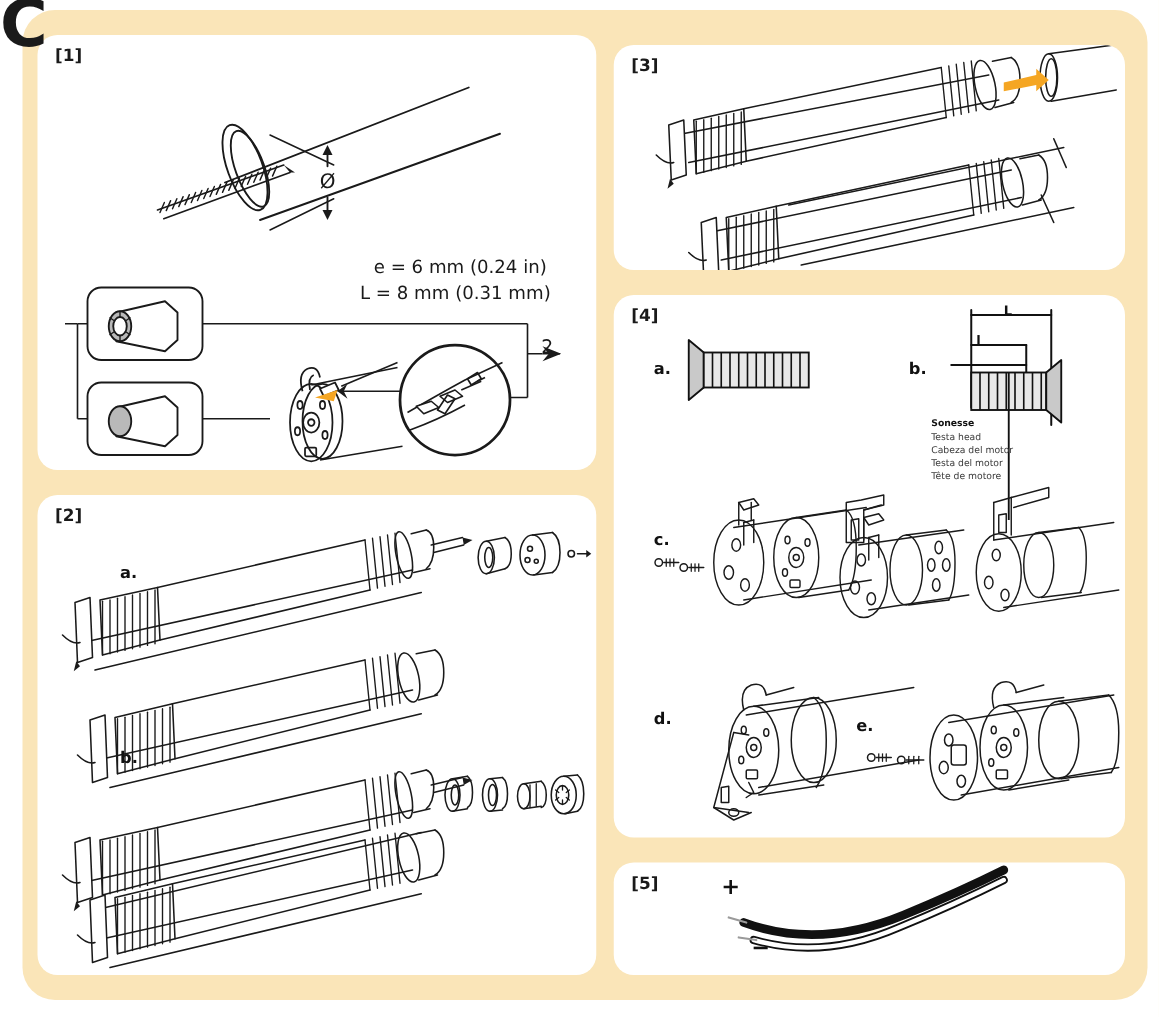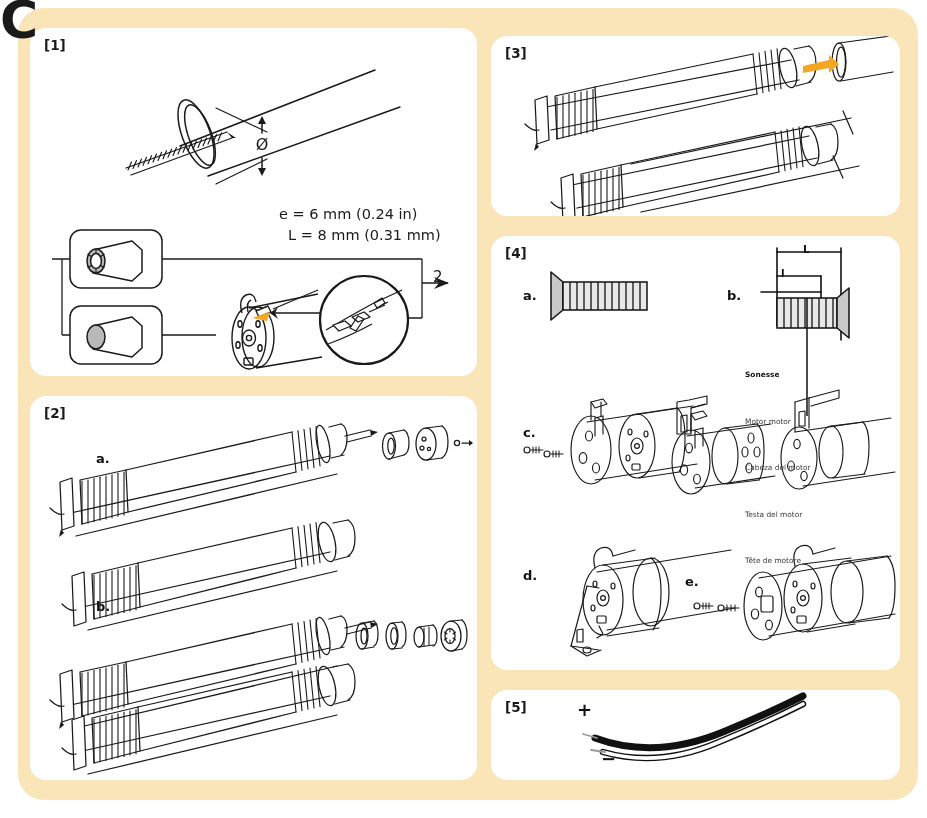--- a/index.html
+++ b/index.html
@@ -70,41 +70,40 @@
 
   .svgfill { position: absolute; left: 0; top: 0; width: 100%; height: 100%; }
 
   
   .note-line {
     position: absolute;
     font-size: 14.5px;
     color: #1a1a1a;
     white-space: nowrap;
   }
-  #note-e { left: 249px; top: 178px; }
+  #note-e { left: 269px; top: 178px; }
   #note-L { left: 258px; top: 199px; text-align: center; }
 
   .callout-num {
     position: absolute;
     font-size: 15px;
     color: #1a1a1a;
     font-weight: normal;
   }
 
   .multiling {
     position: absolute;
     left: 745px;
     top: 334px;
     line-height: 10.6px;
   }
   .multiling div {
     font-size: 7.4px;
     color: #3b3b3b;
     white-space: nowrap;
-    margin-top: 36px;
   }
   .multiling div.strong {
     font-weight: bold;
     color: #111;
   }
 
   .dim-label {
     position: absolute;
     font-size: 10.5px;
     font-weight: bold;
@@ -720,21 +719,21 @@
   <div class="sub-tag" style="left:32px; top:189px;">c.</div>
   <div class="sub-tag" style="left:32px; top:332px;">d.</div>
   <div class="sub-tag" style="left:194px; top:338px;">e.</div>
 </div>
 
 <div class="dim-label" style="left:803px; top:243px;">L</div>
 <div class="dim-label" style="left:781px; top:267px;">l</div>
 
 <div class="multiling">
   <div class="strong">Sonesse</div>
-  <div>Motor motor</div>
+  <div>Testa head</div>
   <div>Cabeza del motor</div>
   <div>Testa del motor</div>
   <div>Tête de motore</div>
 </div>
 
 <div class="panel" id="panel5">
   <div class="panel-tag">[5]</div>
 
   <svg class="svgfill" viewBox="0 0 409 90">
 

